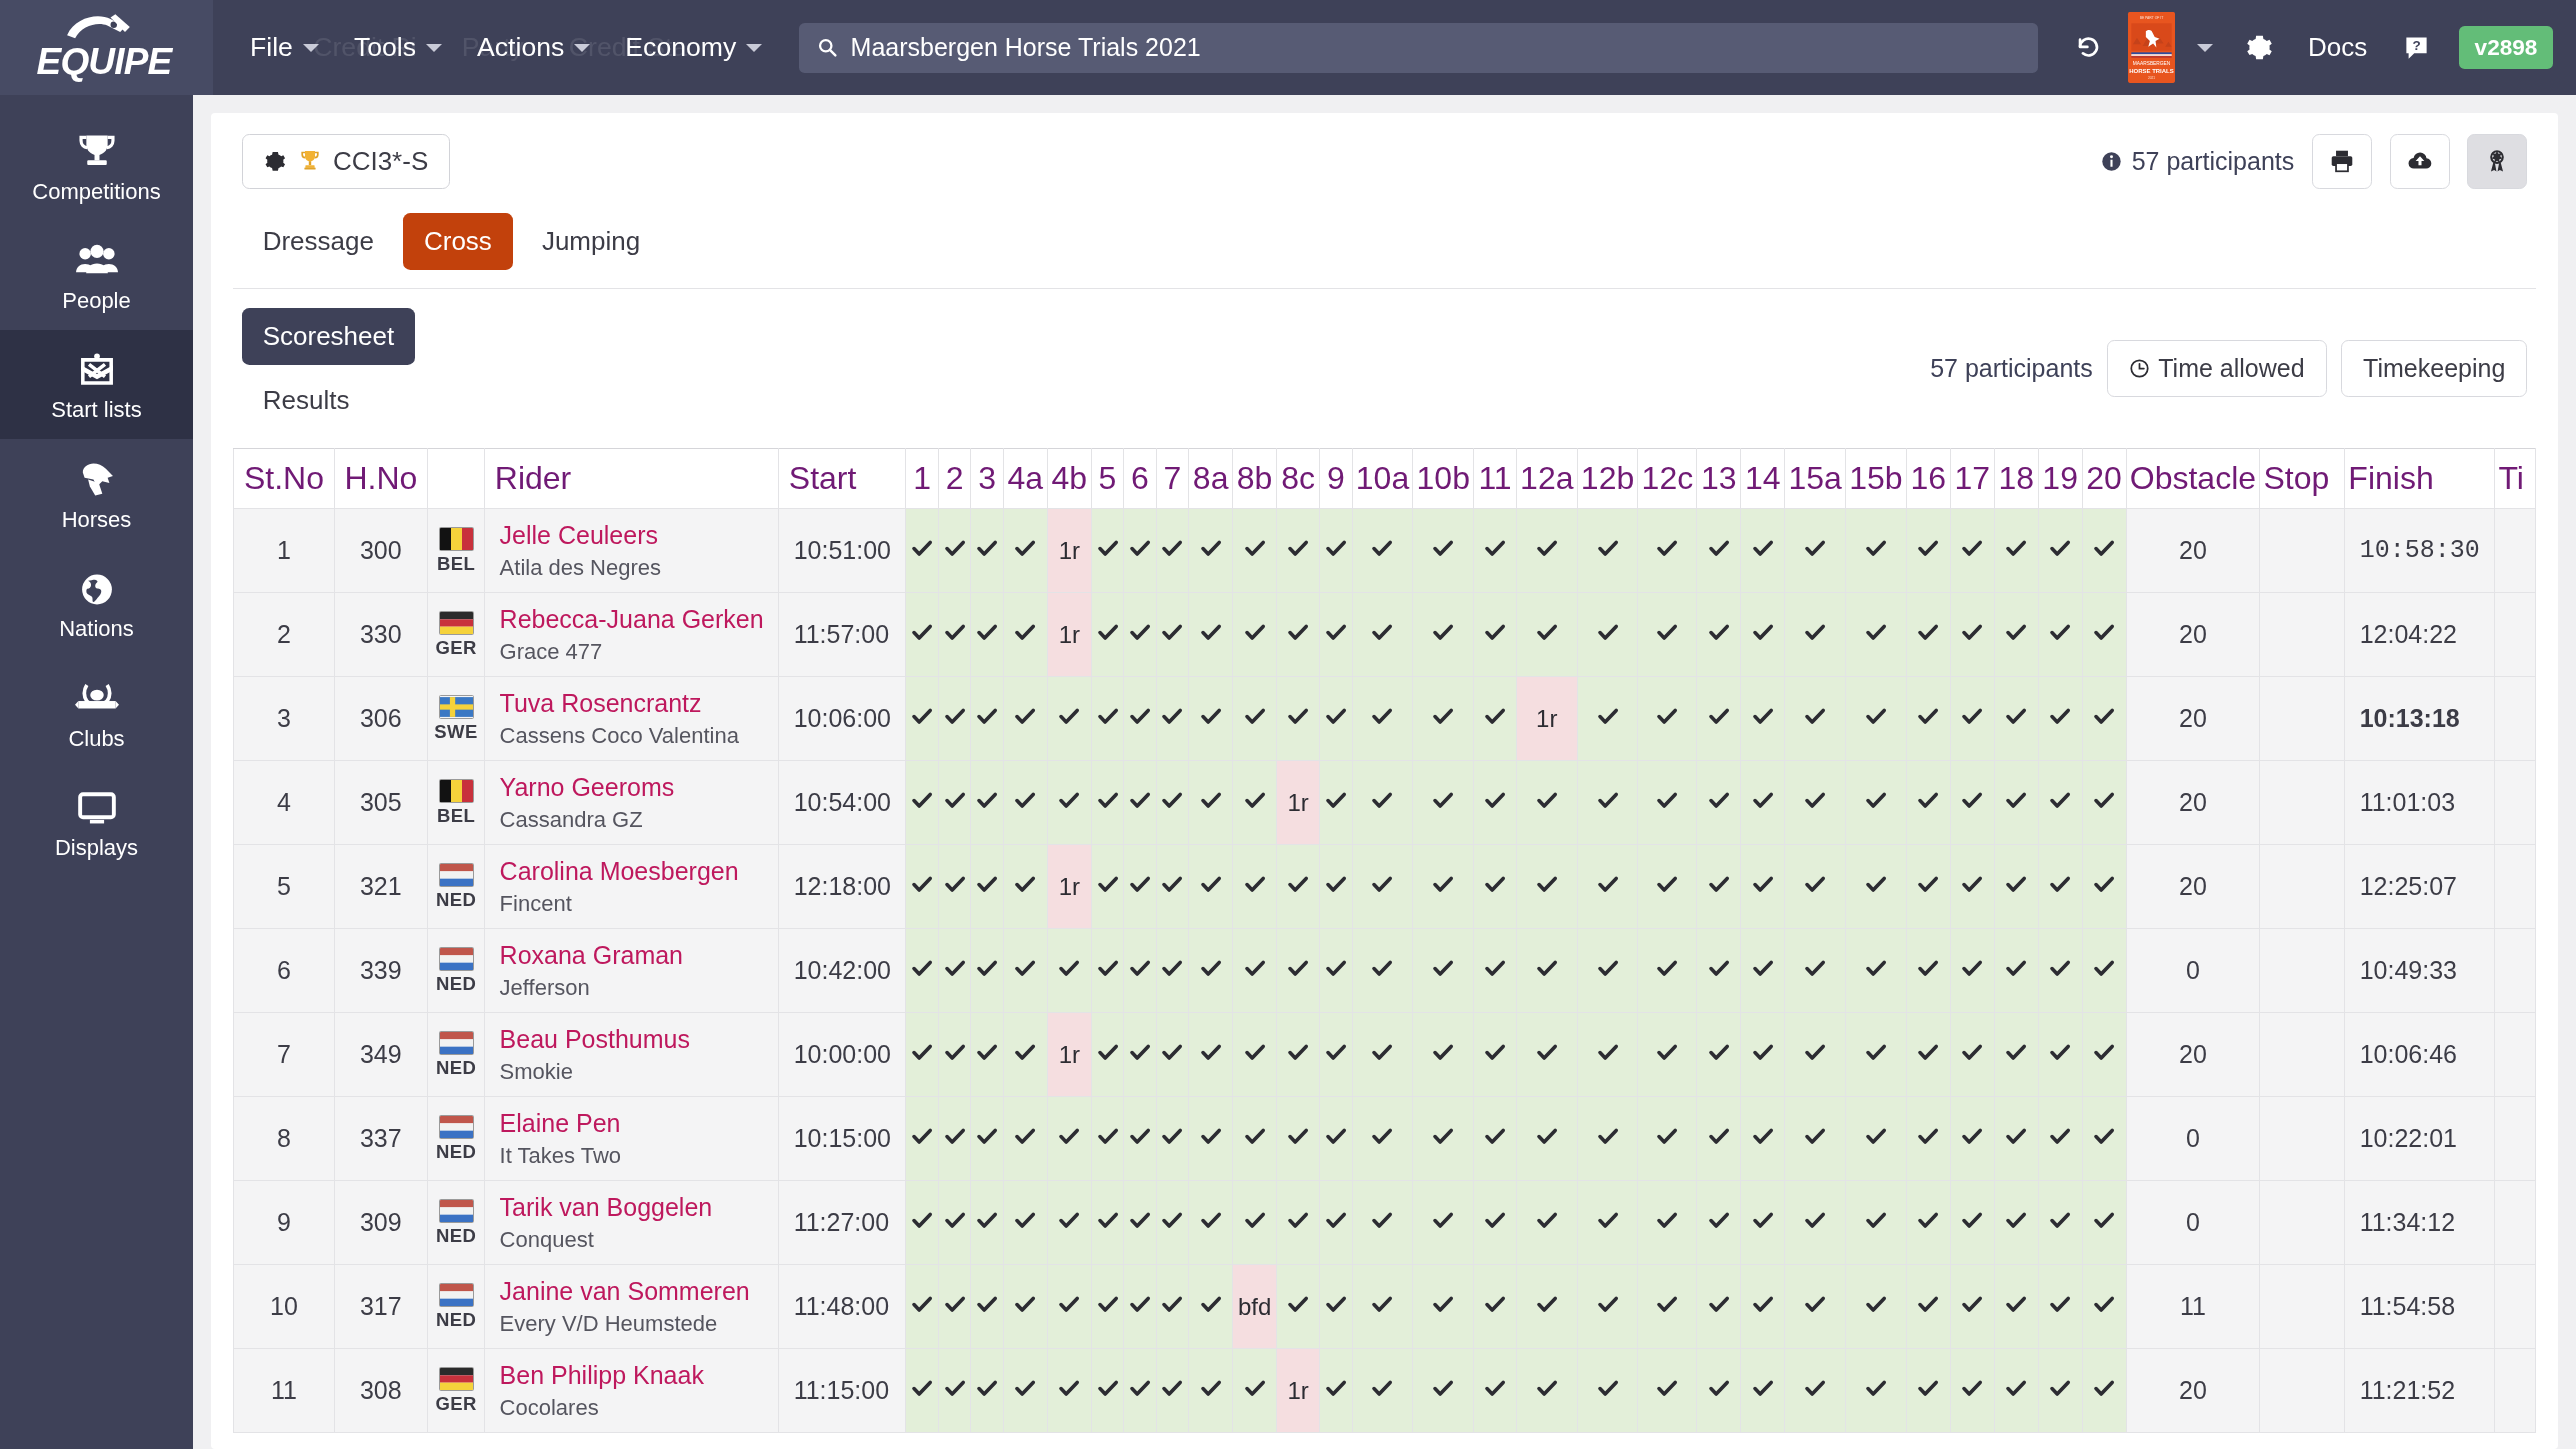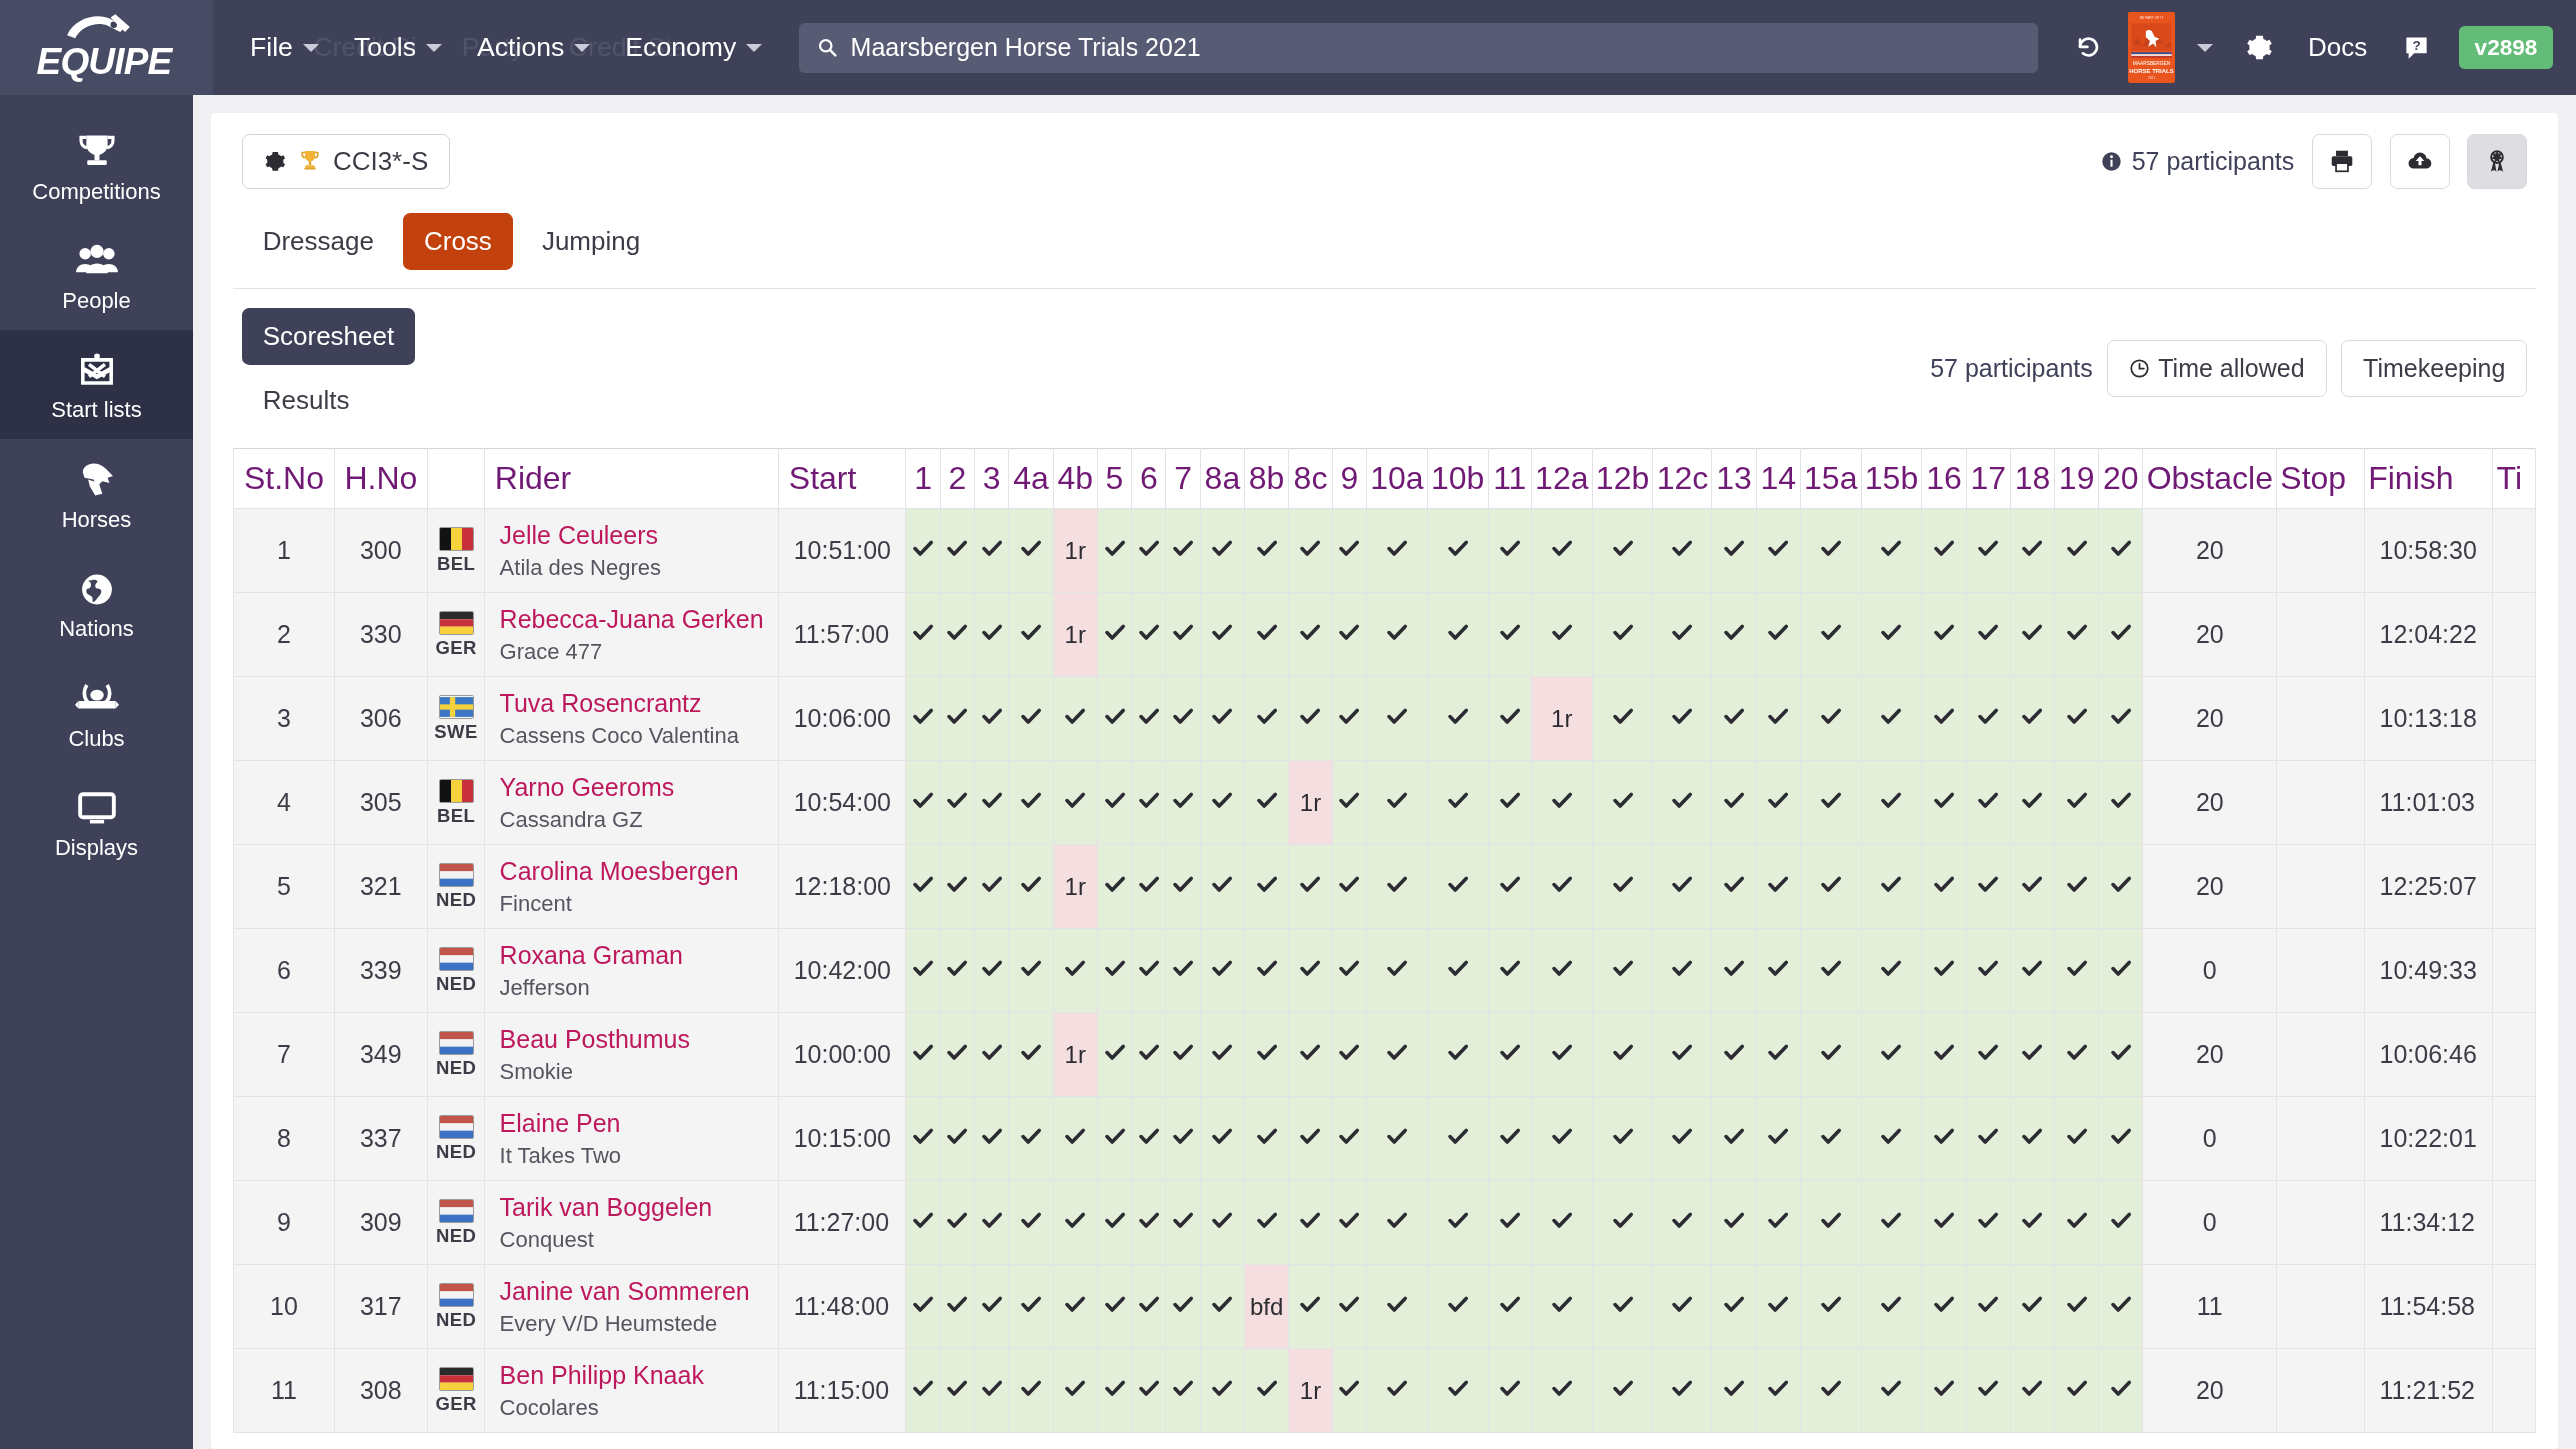--- a/index.html
+++ b/index.html
@@ -590,21 +590,21 @@
                       <path d="M4 12.6l5.2 5.4L20.2 6.4" fill="none" stroke="#2c2c32" stroke-width="3.6" stroke-linecap="round" stroke-linejoin="round"></path>
                     </svg></td>
                   <td class="cell ok"><svg class="chk" viewBox="0 0 24 24">
                       <path d="M4 12.6l5.2 5.4L20.2 6.4" fill="none" stroke="#2c2c32" stroke-width="3.6" stroke-linecap="round" stroke-linejoin="round"></path>
                     </svg></td>
                   <td class="cell ok"><svg class="chk" viewBox="0 0 24 24">
                       <path d="M4 12.6l5.2 5.4L20.2 6.4" fill="none" stroke="#2c2c32" stroke-width="3.6" stroke-linecap="round" stroke-linejoin="round"></path>
                     </svg></td>
                   <td class="c-ob">20</td>
                   <td class="c-stop"></td>
-                  <td class="c-finish" style="text-align: left; padding: 0px 14.5px;">10:58:30</td>
+                  <td class="c-finish" style="text-align: right; padding: 0px 14.5px; font-family: Liberation Mono, monospace;">10:58:30</td>
                   <td class="c-time"></td>
                 </tr>
                 <tr>
                   <td class="c-stno">2</td>
                   <td class="c-hno">330</td>
                   <td class="c-flag">
                     <span class="flagbox">
                       <svg class="flag" viewBox="0 0 9 6">
                         <rect width="9" height="2" fill="#2b2b2b"></rect>
                         <rect y="2" width="9" height="2" fill="#c8313c"></rect>
@@ -794,21 +794,21 @@
                       <path d="M4 12.6l5.2 5.4L20.2 6.4" fill="none" stroke="#2c2c32" stroke-width="3.6" stroke-linecap="round" stroke-linejoin="round"></path>
                     </svg></td>
                   <td class="cell ok"><svg class="chk" viewBox="0 0 24 24">
                       <path d="M4 12.6l5.2 5.4L20.2 6.4" fill="none" stroke="#2c2c32" stroke-width="3.6" stroke-linecap="round" stroke-linejoin="round"></path>
                     </svg></td>
                   <td class="cell ok"><svg class="chk" viewBox="0 0 24 24">
                       <path d="M4 12.6l5.2 5.4L20.2 6.4" fill="none" stroke="#2c2c32" stroke-width="3.6" stroke-linecap="round" stroke-linejoin="round"></path>
                     </svg></td>
                   <td class="c-ob">20</td>
                   <td class="c-stop"></td>
-                  <td class="c-finish" style="text-align: left; padding: 0px 14.5px;">10:13:18</td>
+                  <td class="c-finish" style="text-align: left; padding: 0px 14.5px; font-weight: bold;">10:13:18</td>
                   <td class="c-time"></td>
                 </tr>
                 <tr>
                   <td class="c-stno">4</td>
                   <td class="c-hno">305</td>
                   <td class="c-flag">
                     <span class="flagbox">
                       <svg class="flag" viewBox="0 0 9 6">
                         <rect width="3" height="6" fill="#121212"></rect>
                         <rect x="3" width="3" height="6" fill="#f5d23b"></rect>

